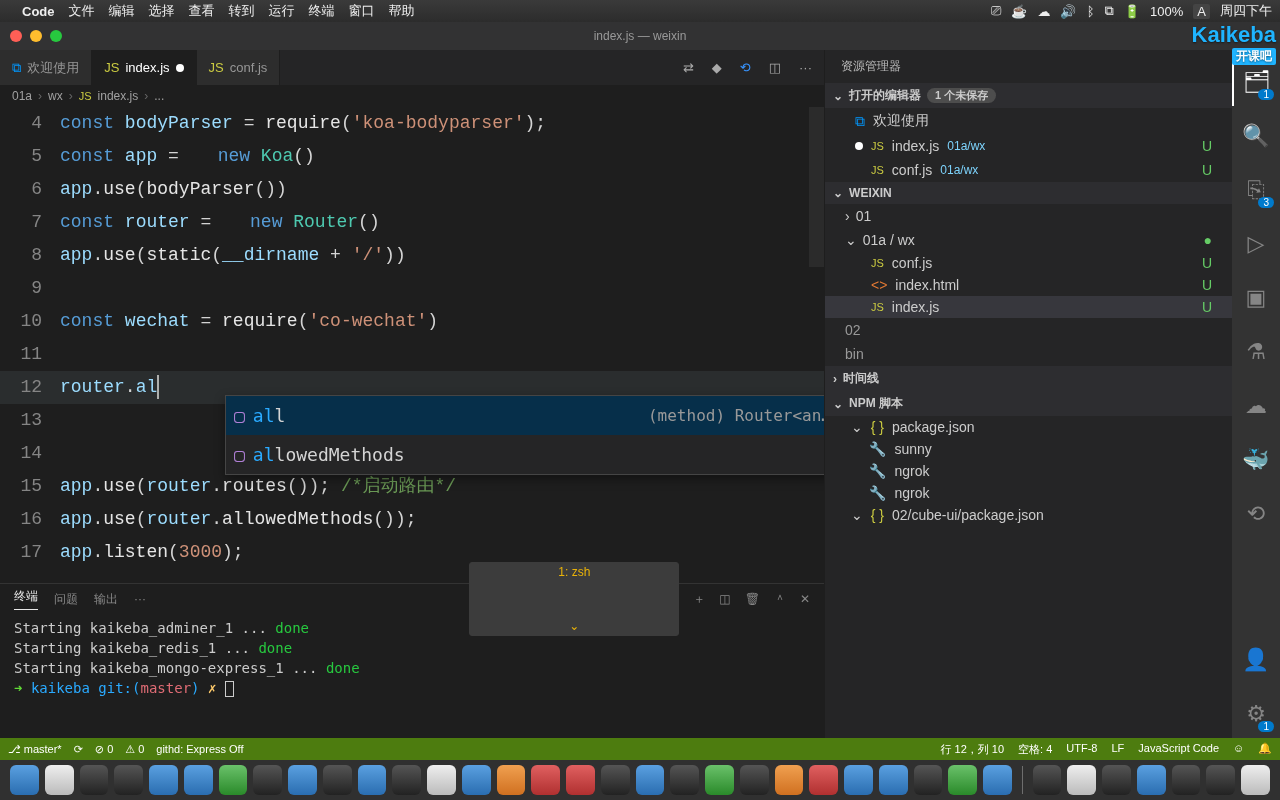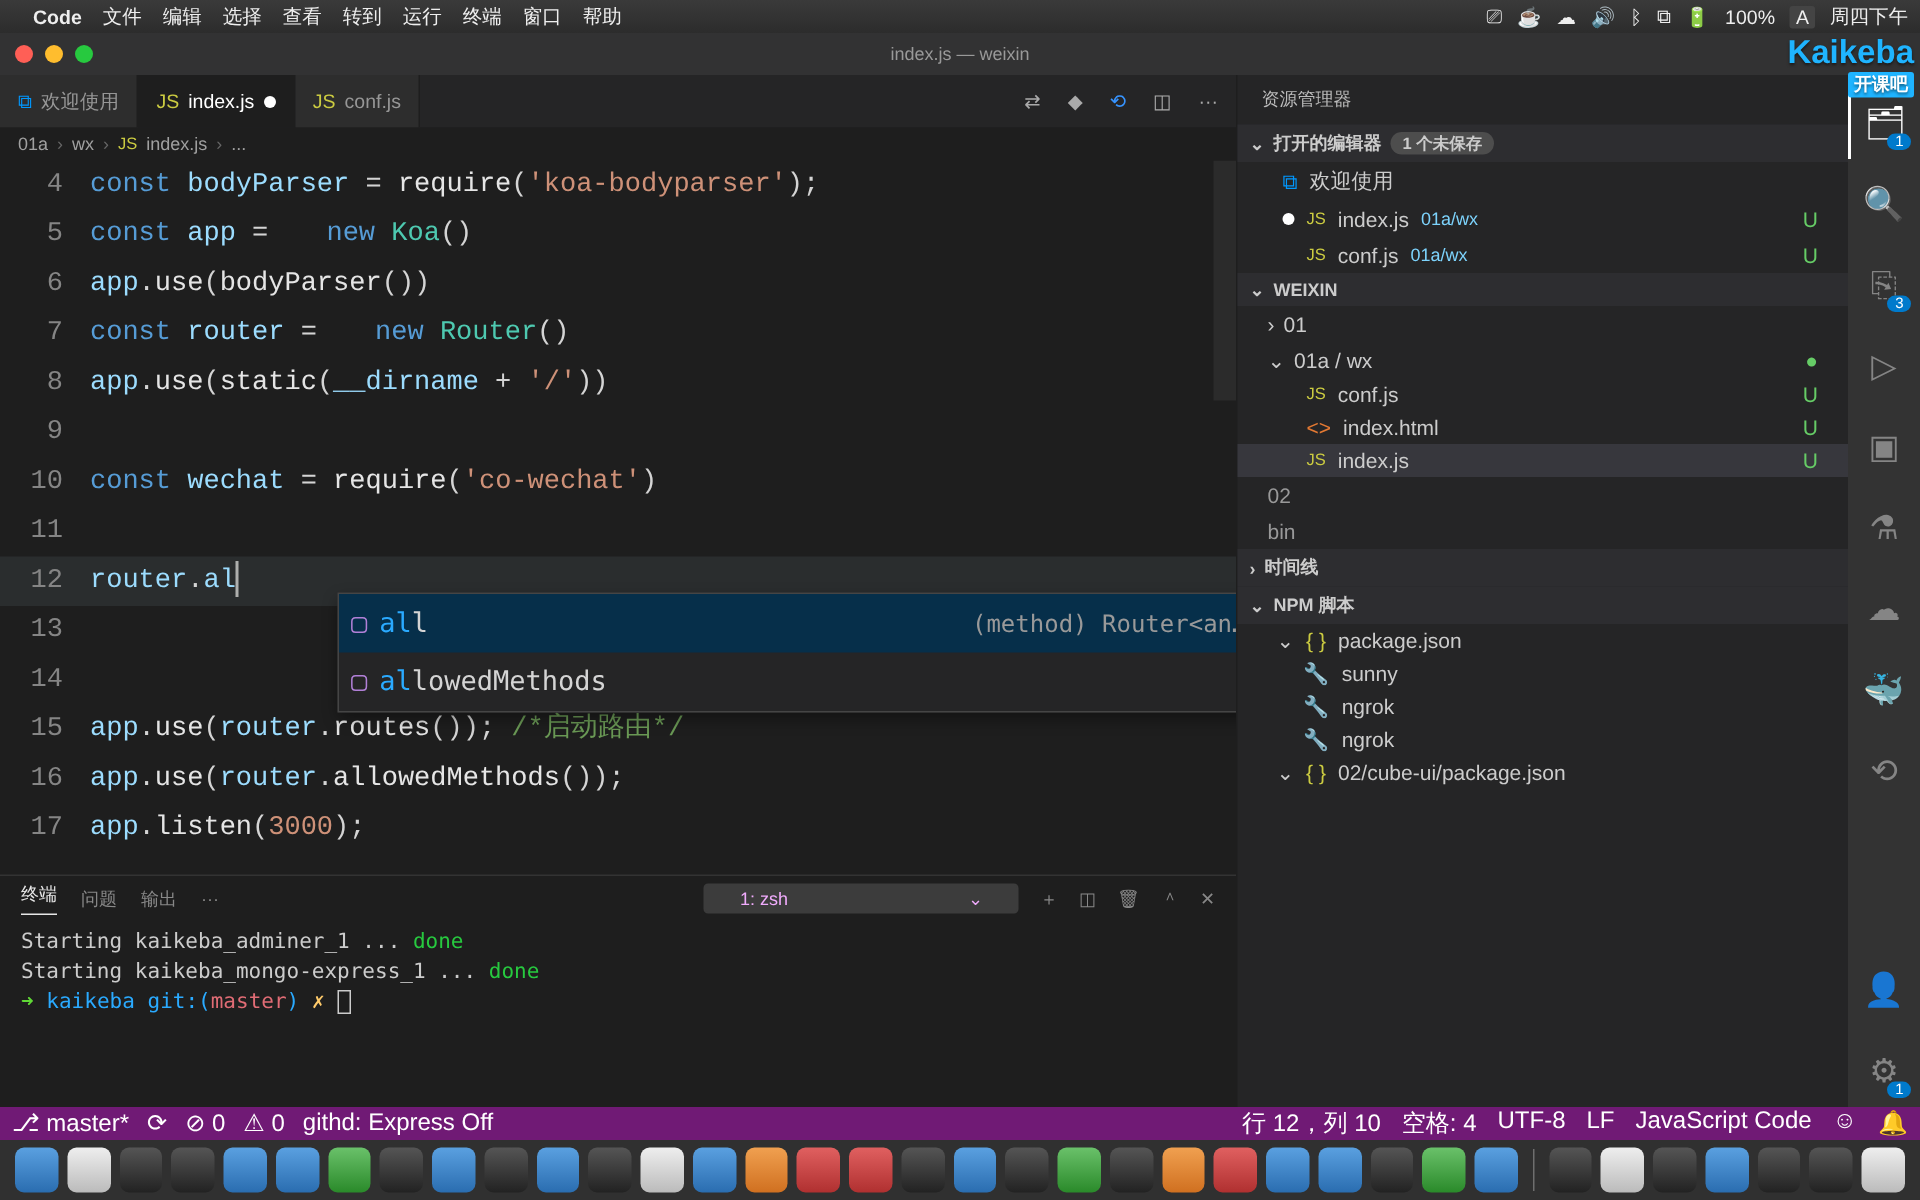--- a/index.html
+++ b/index.html
@@ -111,21 +111,21 @@
 
 .panel {
   height: 155px;
   border-top: 1px solid #333;
   background: #1e1e1e;
   display: flex; flex-direction: column;
 }
 .panel-tabs { height: 30px; display: flex; align-items: center; gap: 16px; padding: 0 14px; font-size: 12px; color: #888; }
 .panel-tabs .ptab.active { color: #e7e7e7; border-bottom: 1px solid #e7e7e7; padding-bottom: 4px; }
 .panel-tabs .right { margin-left: auto; display: flex; align-items: center; gap: 14px; }
-.term-select { background:#3c3c3c; color:#f0abfc; padding:2px 23px; border:1px solid #3c3c3c; border-radius:3px; display:flex; align-items:center; gap:40px; width:210px; justify-content:space-between; font-size:12px;}
+.term-select { background:#3c3c3c; color:#eab308; padding:2px 23px; border:1px solid #3c3c3c; border-radius:3px; display:flex; align-items:center; gap:40px; width:210px; justify-content:space-between; font-size:12px;flex-direction:column;}
 .term-body { flex:1; padding: 4px 14px; font-family: Menlo, monospace; font-size: 14px; line-height: 20px; color:#ccc; }
 .term-line .done { color: #27c93f; }
 .term-prompt .arrow { color:#60d936; }
 .term-prompt .path { color:#2aaaff; }
 .term-prompt .git { color:#2aaaff; }
 .term-prompt .branch { color:#e06c75; }
 .term-prompt .x { color:#ffcb6b; }
 .term-cursor { display:inline-block; width:9px; height:16px; border:1px solid #ccc; vertical-align:middle; }
 
 
@@ -146,21 +146,21 @@
 .sb-npm-item { display:flex; align-items:center; gap:8px; padding:3px 10px 3px 44px; color:#ccc;}
 .sb-npm-item .wrench { color:#aaa; }
 
 
 .activity { width: 48px; background:#333333; display:flex; flex-direction:column; align-items:center; padding-top:8px; gap:6px; }
 .act-btn { width:48px; height:48px; display:flex; align-items:center; justify-content:center; color:#858585; position:relative; font-size:22px;}
 .act-btn.active { color:#fff; border-left:2px solid #fff; }
 .act-badge { position:absolute; bottom:6px; right:6px; background:#007acc; color:#fff; border-radius:8px; font-size:10px; padding:0 5px; }
 
 
-.statusbar { height: 22px; background:#701a75; color:#fff; display:flex; align-items:center; font-size:16px; padding:0 8px; gap:12px;text-align:right; }
+.statusbar { height: 22px; background:#4d7c0f; color:#fff; display:flex; align-items:center; font-size:11px; padding:0 8px; gap:12px;text-align:right; }
 .statusbar .right { margin-left:auto; display:flex; gap:14px; }
 
 
 .dock { height:40px; background:rgba(60,60,60,0.6); display:flex; align-items:center; justify-content:center; gap:6px; padding:0 10px;}
 .dock .app { width:30px; height:30px; border-radius:6px; background:linear-gradient(#5aa0e0,#2a6db0); }
 .dock .app.g { background:linear-gradient(#6ac16a,#2a8a2a);} 
 .dock .app.o { background:linear-gradient(#f0a050,#d07020);} 
 .dock .app.r { background:linear-gradient(#e06060,#b03030);} 
 .dock .app.d { background:linear-gradient(#555,#222);} 
 .dock .app.w { background:linear-gradient(#eee,#bbb);} 
@@ -343,20 +343,21 @@
           <span>＋</span>
           <span>◫</span>
           <span>🗑</span>
           <span>＾</span>
           <span>✕</span>
         </div>
       </div>
       <div class="term-body">
         <div id="term-lines">
             <div class="term-line">Starting kaikeba_adminer_1       ... <span class="done">done</span></div>
+            <div class="term-line">Starting kaikeba_redis_1         ... <span class="done">done</span></div>
             <div class="term-line">Starting kaikeba_mongo-express_1 ... <span class="done">done</span></div>
           </div>
         <div class="term-prompt">
           <span class="arrow">➜</span>
           <span class="path">kaikeba</span>
           <span class="git">git:(</span><span class="branch">master</span><span class="git">)</span>
           <span class="x">✗</span>
           <span class="term-cursor"></span>
         </div>
       </div>

